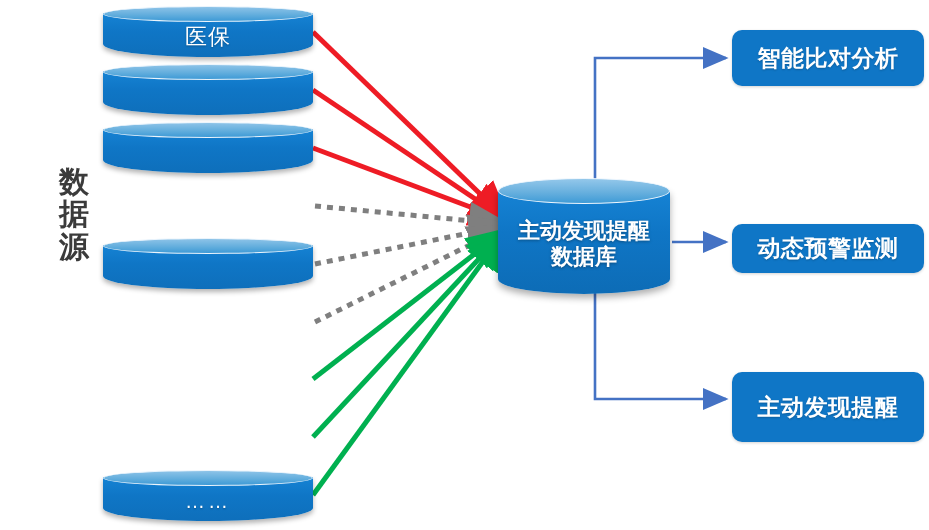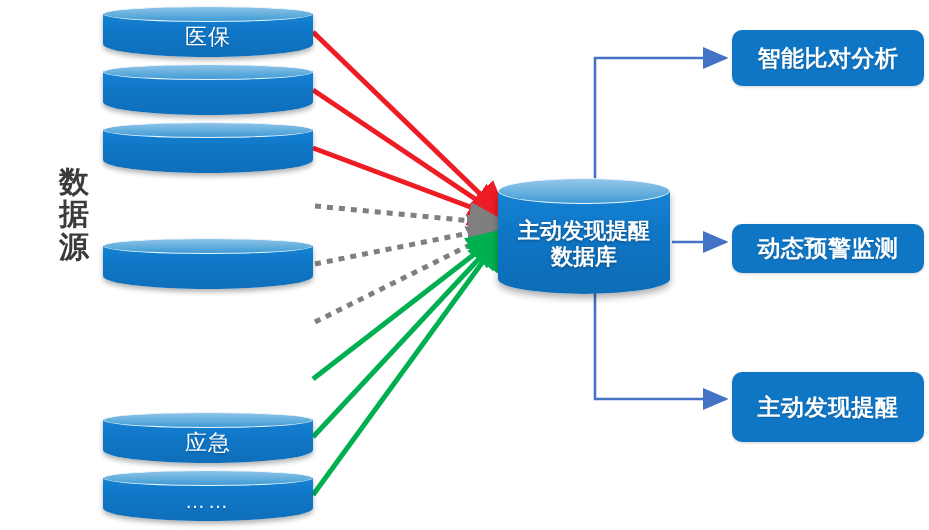--- a/index.html
+++ b/index.html
@@ -184,25 +184,20 @@
     <div class="top"></div>
   </div>
   <div class="cyl" id="cyl-2" style="top:122px">
     <div class="body"></div>
     <div class="top"></div>
   </div>
   <div class="cyl" id="cyl-4" style="top:238px">
     <div class="body"></div>
     <div class="top"></div>
   </div>
-  <div class="cyl" id="cyl-7" style="top:412px">
-    <div class="body"></div>
-    <div class="top"></div>
-    <div class="label">应急</div>
-  </div>
   <div class="cyl" id="cyl-8" style="top:470px">
     <div class="body"></div>
     <div class="top"></div>
     <div class="label dots">……</div>
   </div>
 
   <div id="center-db">
     <div class="body"></div>
     <div class="top"></div>
     <div class="label">

